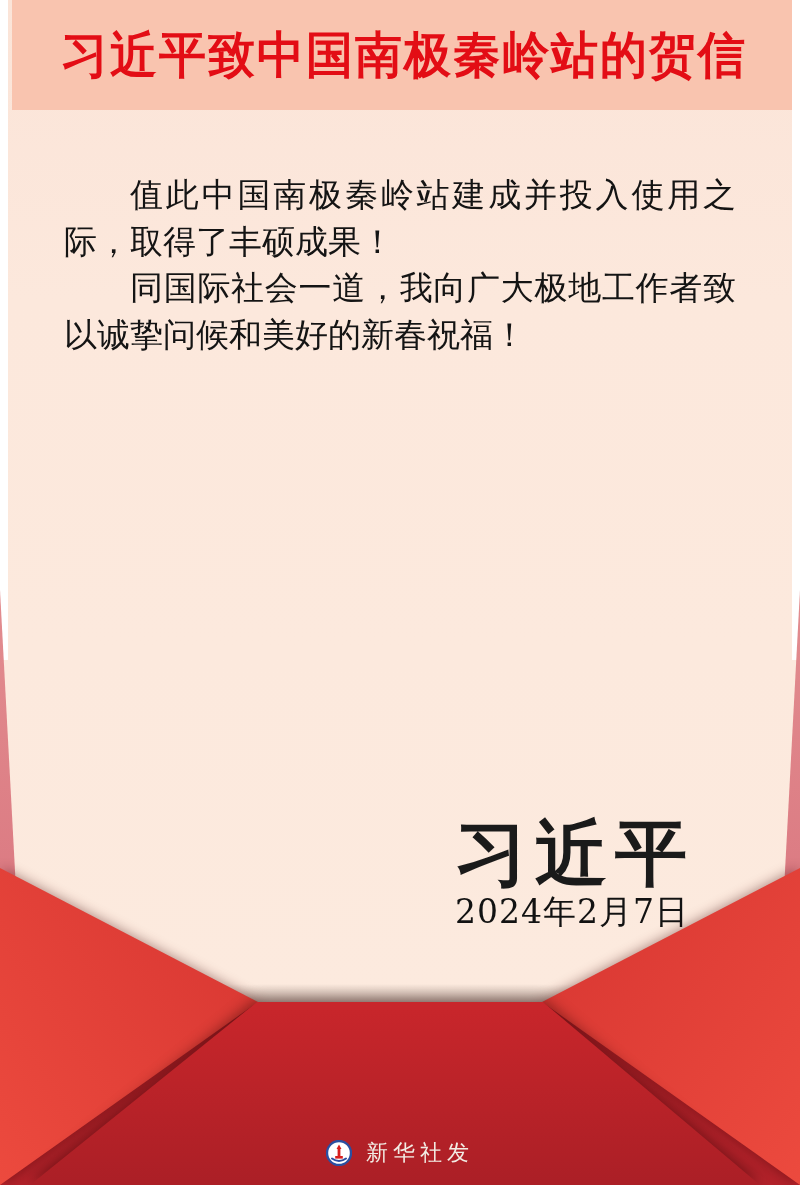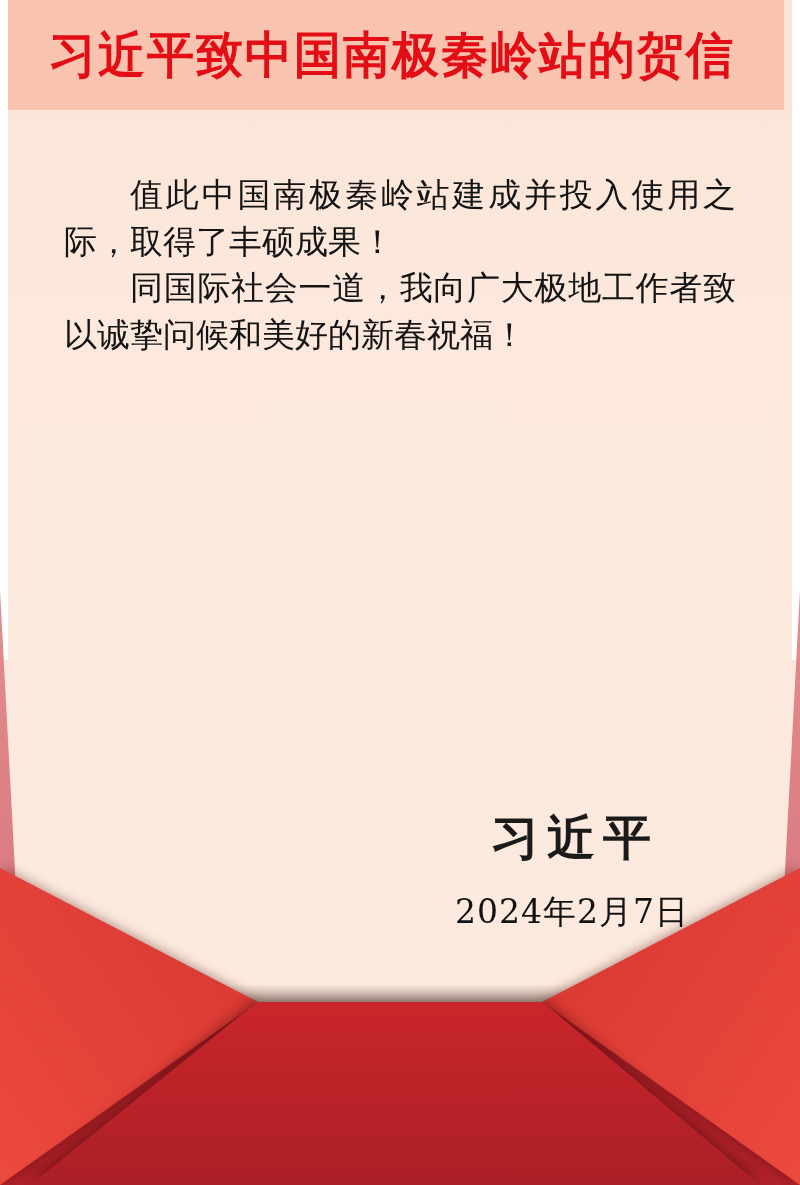--- a/index.html
+++ b/index.html
@@ -15,37 +15,37 @@
   }
   .paper-edge-shadow{
     position:absolute;left:8px;top:984px;width:784px;height:18px;
     background:linear-gradient(180deg,rgba(96,80,72,0) 0%,rgba(96,80,72,.38) 100%);
   }
   .white-strip{position:absolute;top:0;width:8px;height:660px;background:#ffffff;}
   .white-strip.left{left:0;}
   .white-strip.right{right:0;}
   
   .band{
-    position:absolute;left:0;top:0;width:784px;height:110px;
+    position:absolute;left:12px;top:0;width:784px;height:110px;
     background:#f9c4af;display:flex;align-items:center;justify-content:center;
   }
   .title{
     font-size:47px;font-weight:bold;color:#e30d15;letter-spacing:2px;
     white-space:nowrap;transform:scaleY(1.06);
   }
   
   .body-text{
     position:absolute;left:64px;top:172px;width:672px;
     font-size:33px;line-height:46.6px;color:#141414;
     text-align:justify;text-justify:inter-ideograph;
   }
   .body-text p{margin:0;text-indent:2em;}
   .signature{
     position:absolute;left:455px;top:806px;width:240px;text-align:center;
-    font-family:cursive;font-size:48px;font-weight:bold;color:#1a1a1a;letter-spacing:8px;
+    font-family:cursive;font-size:72px;font-weight:bold;color:#1a1a1a;letter-spacing:8px;
     white-space:nowrap;
   }
   .date{
     position:absolute;left:455px;top:890px;width:240px;text-align:left;
     font-size:33px;color:#121212;letter-spacing:1px;white-space:nowrap;
   }
   
   .wedge{position:absolute;left:0;top:0;width:800px;height:1002px;}
   .wedge.left{
     clip-path:polygon(0 590px,22px 1002px,0 1002px);
@@ -113,14 +113,23 @@
   <div class="flap-wrap side-l">
     <div class="flap side-left"></div>
   </div>
   <div class="flap-wrap side-r">
     <div class="flap side-right"></div>
   </div>
   <div class="flap-wrap bottom">
     <div class="flap bottom"></div>
   </div>
 
+  <div class="credit">
+    <svg class="logo" viewBox="0 0 26 26">
+      <circle cx="13" cy="13" r="12" fill="#ffffff" stroke="#2b4fa0" stroke-width="2.4"></circle>
+      <path d="M13 4.5 L15.5 9 L14.4 9 L14.4 16 L11.6 16 L11.6 9 L10.5 9 Z" fill="#d81e1e"></path>
+      <rect x="9.2" y="16" width="7.6" height="2.6" fill="#d81e1e"></rect>
+      <path d="M6 18.5 Q13 23.5 20 18.5" fill="none" stroke="#2b4fa0" stroke-width="2" stroke-linecap="round"></path>
+    </svg>
+    <span class="label">新华社发</span>
+  </div>
 
 </div>
 
 </body></html>

